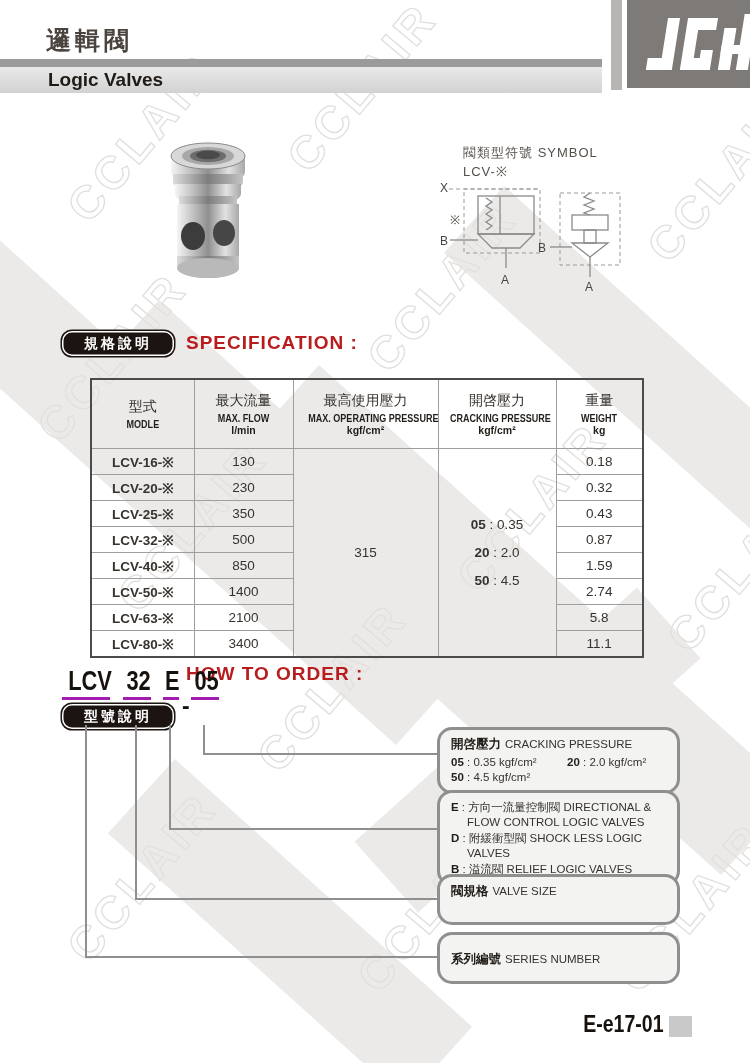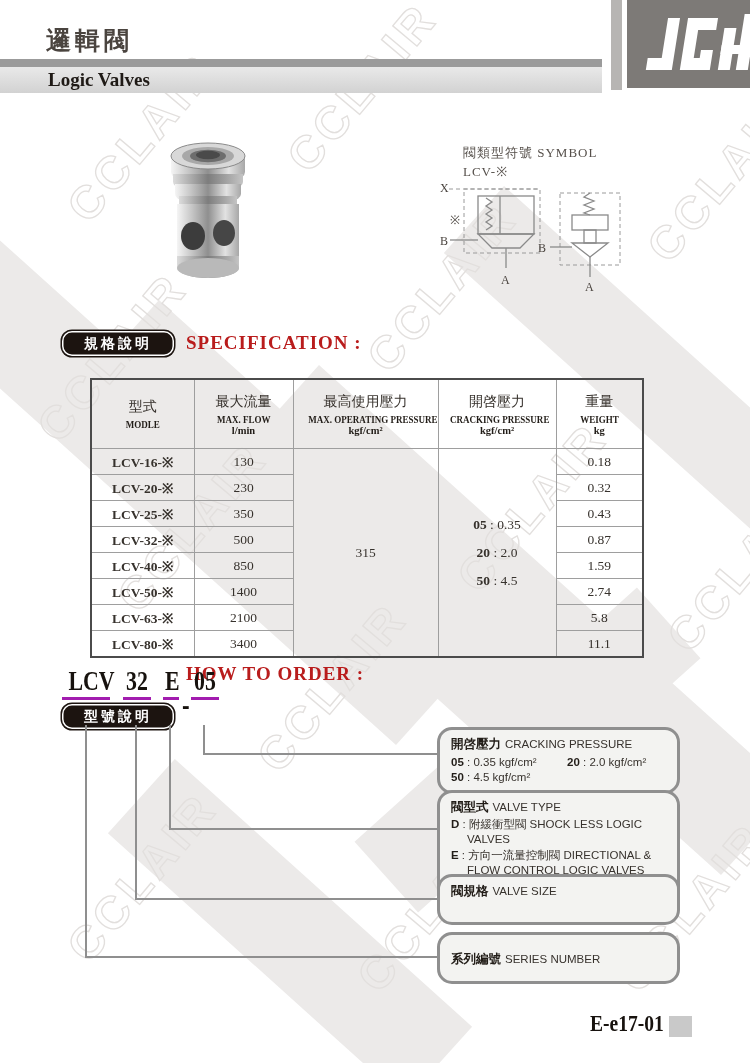--- a/index.html
+++ b/index.html
@@ -1,18 +1,18 @@
 <!DOCTYPE html>
 <html><head>
 <meta charset="utf-8">
 <style>
   html,body{margin:0;padding:0;}
   body{width:750px;height:1063px;position:relative;background:#fff;overflow:hidden;
        font-family:"Liberation Sans",sans-serif;color:#2a2520;}
-  .abs{position:absolute;font-family:Liberation Serif, serif;}
+  .abs{position:absolute;}
   
   #wm-layer{position:absolute;inset:0;z-index:0;overflow:hidden;}
   .wm-band{position:absolute;background:#eceae9;}
   .wm-text{position:absolute;font-weight:bold;font-size:46px;letter-spacing:5px;
            color:transparent;-webkit-text-stroke:1.3px #e2dfdd;
            transform:rotate(-50deg);white-space:nowrap;}
   
   #hdr-title-zh{left:46px;top:24px;font-size:25px;font-weight:bold;letter-spacing:4px;color:#4a443f;}
   #hdr-bar{left:0;top:59px;width:602px;height:8px;background:#9b9b9b;}
   #hdr-band{left:0;top:67px;width:602px;height:26px;background:linear-gradient(#e9e9e9,#d2d2d2);}
@@ -283,23 +283,22 @@
 <div id="box1" class="callout z1" style="top:727px;min-height:52px;">
   <div><span class="t-zh">開啓壓力</span><span class="t-en">CRACKING PRESSURE</span></div>
   <div class="entry-grid">
     <span class="entry"><b>05</b><span> : </span><span>0.35 kgf/cm²</span></span>
     <span class="entry"><b>20</b><span> : </span><span>2.0 kgf/cm²</span></span>
     <span class="entry"><b>50</b><span> : </span><span>4.5 kgf/cm²</span></span>
   </div>
 </div>
 
 <div id="box2" class="callout z1" style="top:790px;min-height:77px;">
-  <div><span class="t-zh">閥型式</span><span class="t-en">VALVE TYPE</span></div>
+  <div class="vt-item"><b>E</b><span> : </span><span>方向一流量控制閥</span> <span>DIRECTIONAL &amp; FLOW CONTROL LOGIC VALVES</span></div>
   <div class="vt-item"><b>D</b><span> : </span><span>附緩衝型閥</span> <span>SHOCK LESS LOGIC VALVES</span></div>
-  <div class="vt-item"><b>E</b><span> : </span><span>方向一流量控制閥</span> <span>DIRECTIONAL &amp; FLOW CONTROL LOGIC VALVES</span></div>
   <div class="vt-item"><b>B</b><span> : </span><span>溢流閥</span> <span>RELIEF LOGIC VALVES</span></div>
 </div>
 
 <div id="box3" class="callout z1" style="top:874px;height:51px;">
   <span class="t-zh">閥規格</span><span class="t-en">VALVE SIZE</span>
 </div>
 
 <div id="box4" class="callout z1" style="top:932px;height:52px;padding-top:16px;">
   <span class="t-zh">系列編號</span><span class="t-en">SERIES NUMBER</span>
 </div>

